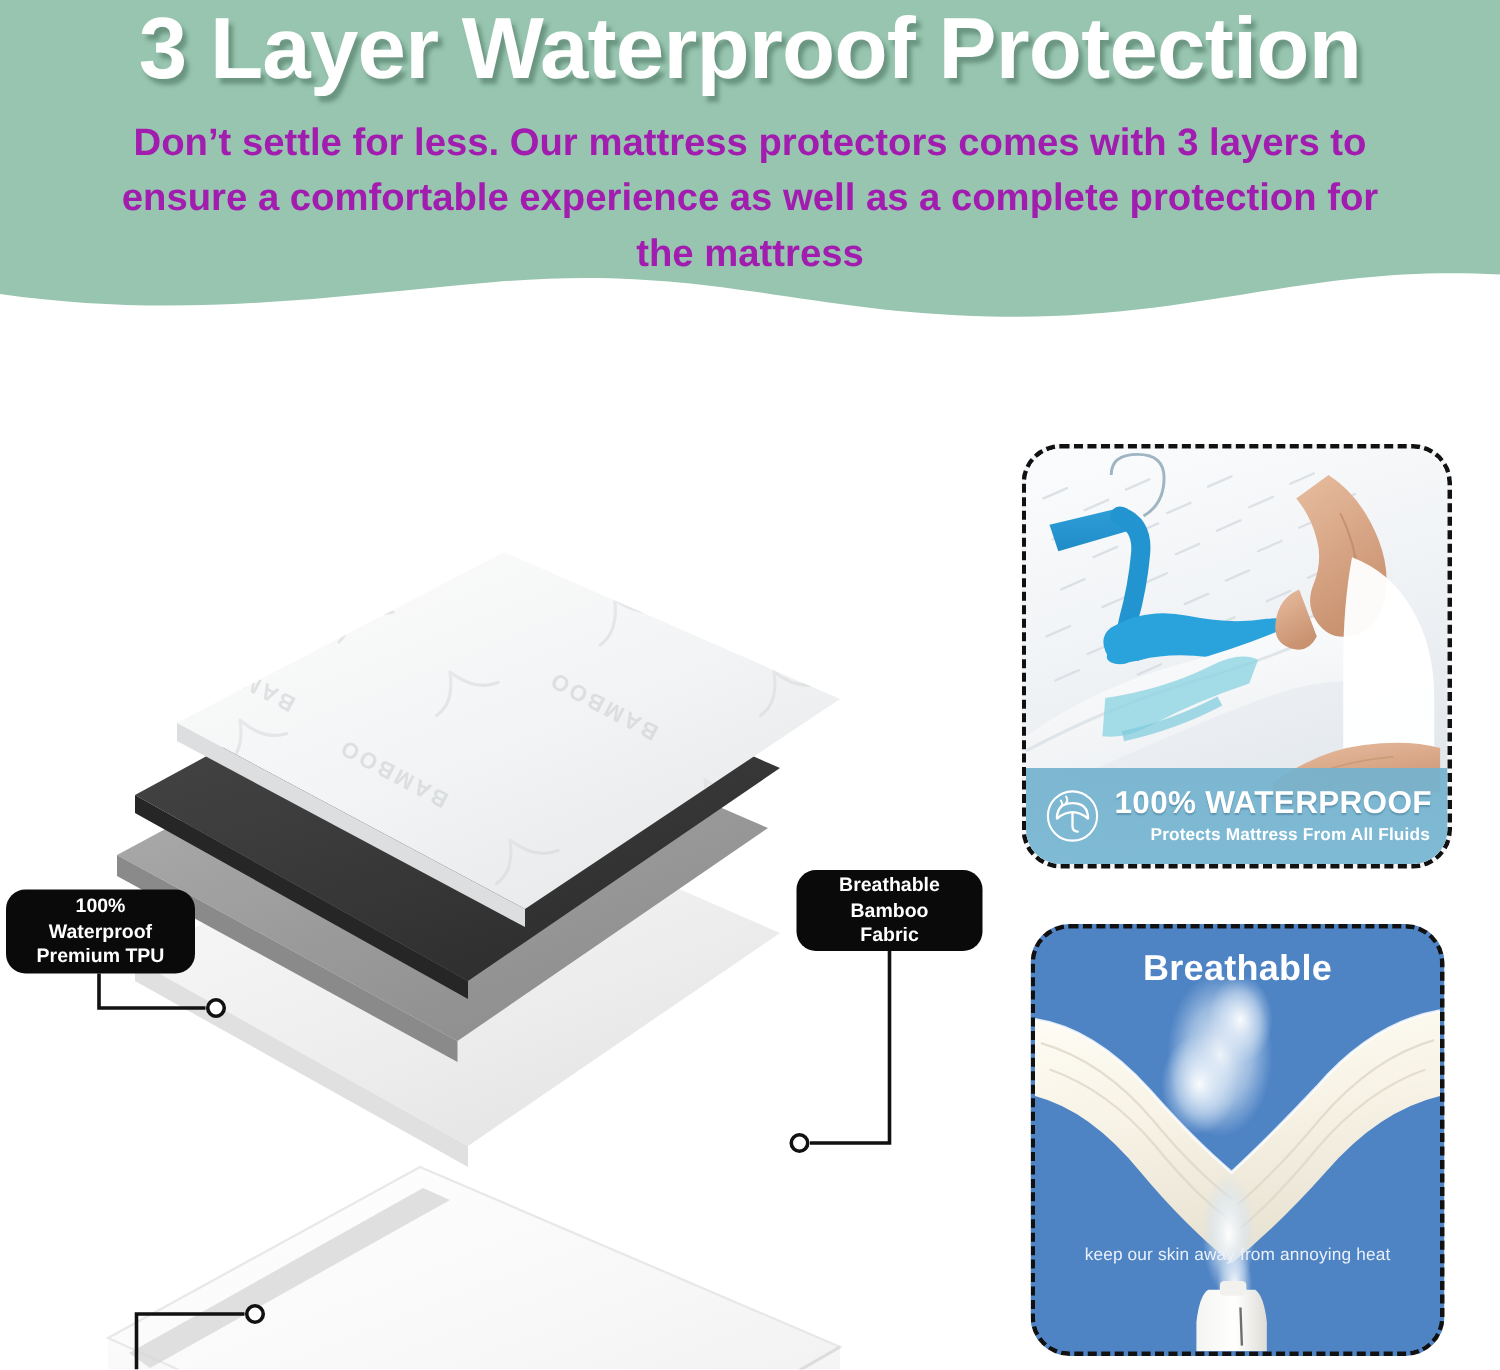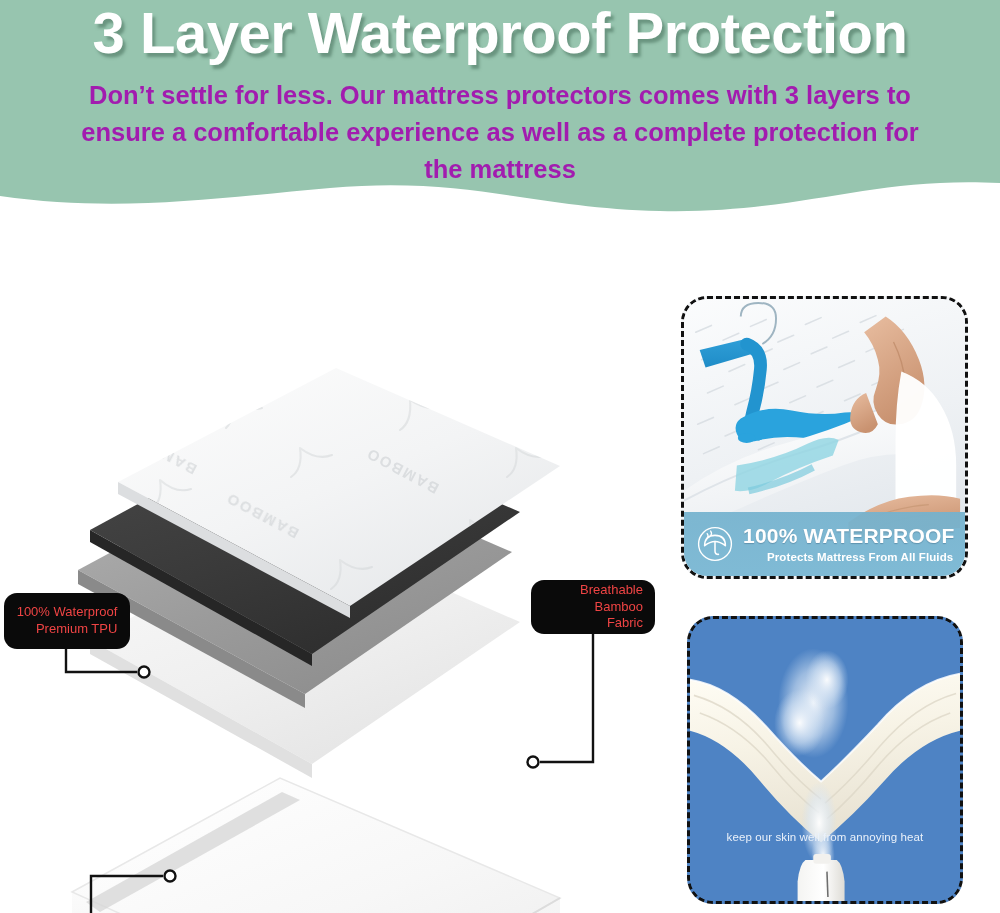--- a/index.html
+++ b/index.html
@@ -67,25 +67,25 @@
     left: 0; top: 0;
     width: 660px;
     height: 683px;
   }
 
   
   .callout {
     position: absolute;
     background: #0a0a0a;
     border-radius: 13px;
-    color: #ef4444;
+    color: #ffffff;
     font-size: 13px;
-    font-weight: 400;
+    font-weight: 700;
     line-height: 1.28;
-    text-align: right;
+    text-align: center;
     display: flex;
     align-items: center;
     justify-content: center;
     padding: 9px 12px;
     box-sizing: border-box;
     white-space: pre-line;
   }
   #callout-tpu      { left: 4px;   top: 363px; width: 126px; height: 56px; }
   #callout-bamboo   { left: 531px; top: 350px; width: 124px; height: 54px; }
 
@@ -425,14 +425,15 @@
 
       <ellipse cx="132" cy="208" rx="18" ry="42" fill="url(#steamGrad)"></ellipse>
       <ellipse cx="136" cy="242" rx="12" ry="26" fill="url(#steamGrad)"></ellipse>
 
       <path d="M110,268 q2,-18 8,-22 l32,0 q6,4 8,22 l0,22 l-48,0 Z" fill="url(#humid)"></path>
       <rect x="126" y="240" width="18" height="10" rx="3" fill="#f2f1ee"></rect>
       <path d="M140,258 l1,26" stroke="#6e6e6e" stroke-width="1.6" fill="none"></path>
     </svg>
   </div>
 
-  <div id="br-caption">keep our skin well from annoying heat</div>
+  <div id="br-title">Breathable</div>
+  <div id="br-caption">keep our skin away from annoying heat</div>
 </div>
 
 </body></html>

